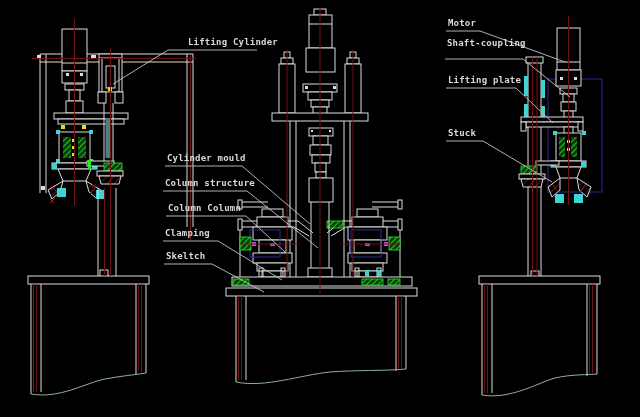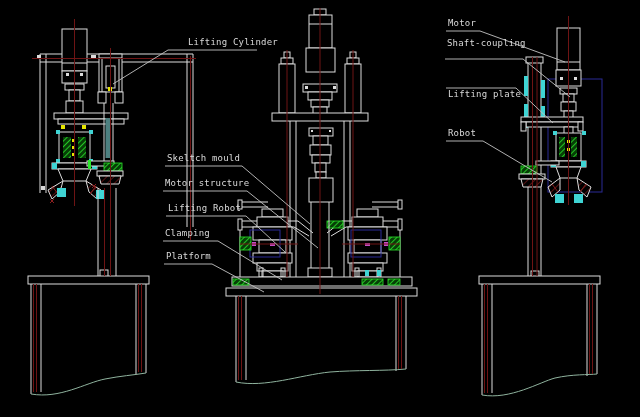--- a/index.html
+++ b/index.html
@@ -1,19 +1,19 @@
 <!DOCTYPE html>
 <html><head>
 <meta charset="utf-8">
 <style>
   html,body{margin:0;padding:0;background:#000;}
   #stage{position:relative;width:640px;height:417px;background:#000;overflow:hidden;
          font-family:"DejaVu Sans Mono", monospace;}
   #stage svg{position:absolute;left:0;top:0;}
-  .callout{position:absolute;color:#d9d9d9;font-size:9px;font-weight:normal;
+  .callout{position:absolute;color:#d9d9d9;font-size:9px;font-weight:bold;
            letter-spacing:.2px;white-space:nowrap;line-height:10px;}
 </style>
 </head>
 <body>
 
 <div id="stage">
 <svg width="640" height="417" viewBox="0 0 640 417">
   <defs>
     <pattern id="gh" width="4" height="4" patternUnits="userSpaceOnUse" patternTransform="rotate(45)">
       <rect width="4" height="4" fill="#063f06"></rect>
@@ -366,22 +366,22 @@
           <line x1="516" y1="88" x2="553" y2="123"></line>
     </g>
     <g>
       <line x1="446" y1="141" x2="483" y2="141"></line>
           <line x1="483" y1="141" x2="552" y2="182"></line>
     </g>
   </g>
 </svg>
 
 <div class="callout" style="left:188px;top:37px">Lifting Cylinder</div>
-<div class="callout" style="left:167px;top:153px">Skeltch mould</div>
-<div class="callout" style="left:165px;top:178px">Motor structure</div>
-<div class="callout" style="left:168px;top:203px">Lifting Robot</div>
+<div class="callout" style="left:167px;top:153px">Cylinder mould</div>
+<div class="callout" style="left:165px;top:178px">Column structure</div>
+<div class="callout" style="left:168px;top:203px">Column Column</div>
 <div class="callout" style="left:165px;top:228px">Clamping</div>
-<div class="callout" style="left:166px;top:251px">Platform</div>
+<div class="callout" style="left:166px;top:251px">Skeltch</div>
 <div class="callout" style="left:448px;top:18px">Motor</div>
 <div class="callout" style="left:447px;top:38px">Shaft-coupling</div>
-<div class="callout" style="left:448px;top:89px">Lifting plate</div>
-<div class="callout" style="left:448px;top:128px">Robot</div>
+<div class="callout" style="left:448px;top:75px">Lifting plate</div>
+<div class="callout" style="left:448px;top:128px">Stuck</div>
 </div>
 
 </body></html>

